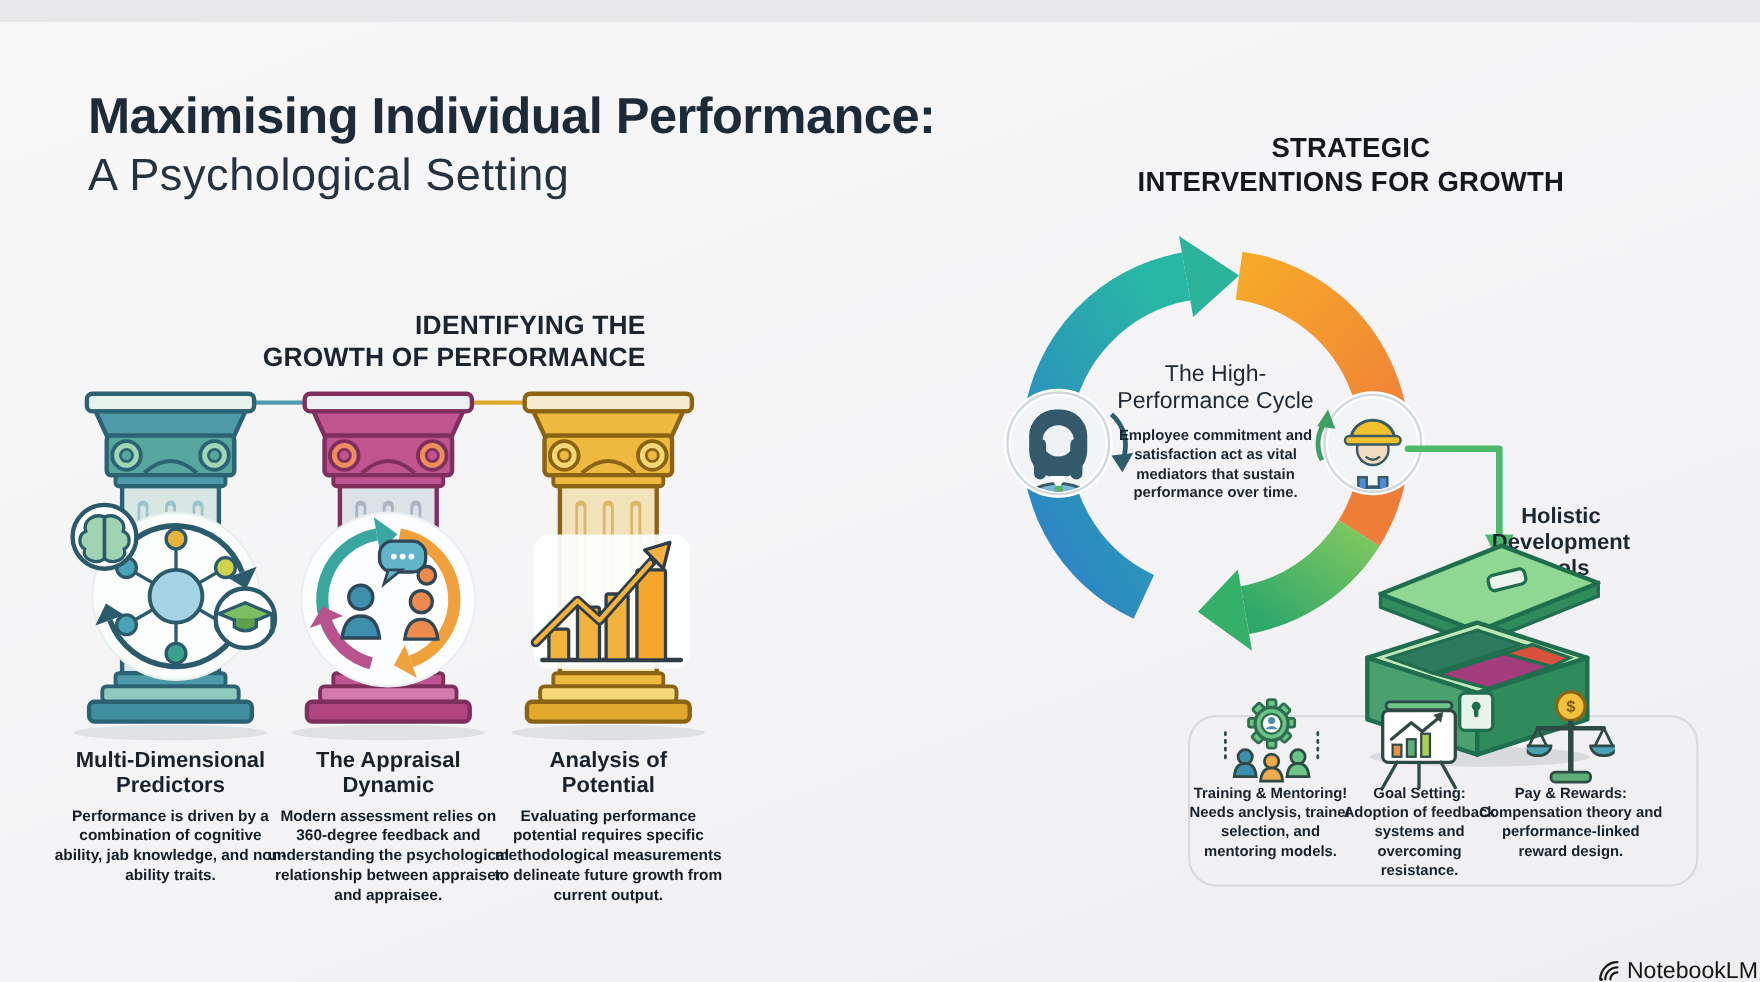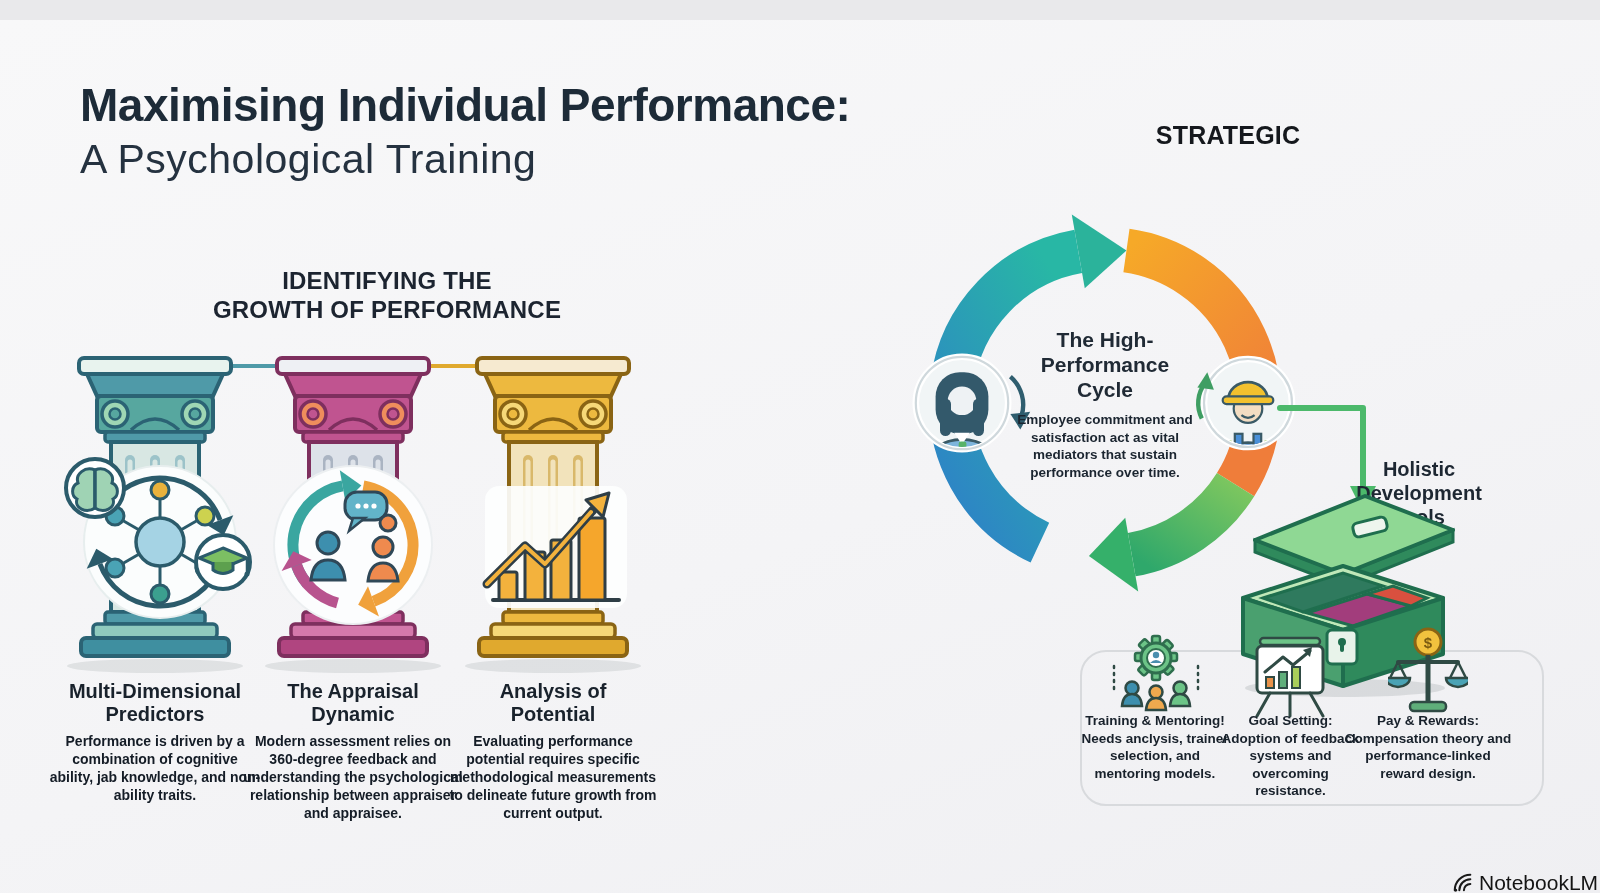--- a/index.html
+++ b/index.html
@@ -5,38 +5,38 @@
   html,body{margin:0;padding:0;}
   body{font-family:"Liberation Sans", sans-serif; background:#e9e9eb;}
   #canvas{position:relative;width:1600px;height:893px;overflow:hidden;
     background:linear-gradient(160deg,#f8f8f9 0%,#f4f4f6 55%,#efeff2 100%);margin-top:20px;}
   .abs{position:absolute;}
   .main-title{font-size:46px;font-weight:800;color:#1d2b38;letter-spacing:-0.5px;}
   .main-subtitle{font-size:41px;font-weight:400;color:#253240;letter-spacing:0.5px;}
   .section-heading{font-size:24px;font-weight:800;color:#1c2430;text-align:center;line-height:1.22;letter-spacing:0.2px;}
   .pillar-title{font-size:20px;font-weight:800;color:#19222c;text-align:center;line-height:1.15;}
   .pillar-desc{font-size:14px;font-weight:700;color:#141c26;text-align:center;line-height:1.28;margin-top:7px;}
-  .cycle-title{font-size:21px;font-weight:700;color:#202a35;text-align:center;line-height:1.18;margin:0 auto;width:180px;}
+  .cycle-title{font-size:21px;font-weight:400;color:#202a35;text-align:center;line-height:1.18;margin:0 auto;width:180px;}
   .cycle-desc{font-size:13.5px;font-weight:700;color:#1b2530;text-align:center;line-height:1.3;margin-top:9px;}
   .toolbox-label{font-size:20px;font-weight:800;color:#1d2732;text-align:center;line-height:1.2;}
   .tool-label{font-size:13.5px;font-weight:700;color:#18212b;text-align:center;line-height:1.3;}
   .panel-outline{border:2px solid #d8dadd;border-radius:26px;}
   .connector{height:4px;border-radius:2px;}
   .brand{display:flex;align-items:center;gap:5px;}
   .brand-text{font-size:21px;color:#141414;}
 </style>
 </head>
 <body>
 
 <div id="canvas">
 
   <div class="abs main-title" style="left:80px;top:58px;">Maximising Individual Performance:</div>
-  <div class="abs main-subtitle" style="left:80px;top:116px;">A Psychological Training</div>
-
-  <div class="abs section-heading" style="left:187px;top:246px;width:400px;">
+  <div class="abs main-subtitle" style="left:80px;top:116px;">A Psychological Setting</div>
+
+  <div class="abs section-heading" style="left:187px;top:262px;width:400px;text-align:right;">
     <div>IDENTIFYING THE</div>
     <div>GROWTH OF PERFORMANCE</div>
   </div>
 
   <div class="abs connector" style="left:229px;top:344px;width:50px;background:#4f9aa8;"></div>
   <div class="abs connector" style="left:427px;top:344px;width:52px;background:#e0a92e;"></div>
 
   <svg class="abs" style="left:35px;top:330px;" width="240" height="335" viewBox="0 0 240 335">
     <ellipse cx="120" cy="316" rx="88" ry="7" fill="rgba(40,60,60,0.10)"></ellipse>
     <rect x="44" y="8" width="152" height="16" rx="5" fill="#e8f3ee" stroke="#2b6374" stroke-width="4"></rect>
@@ -192,20 +192,21 @@
     <div class="pillar-title" style="width:170px;margin:0 auto;">The Appraisal Dynamic</div>
     <div class="pillar-desc" style="width:222px;margin-left:auto;margin-right:auto;">Modern assessment relies on 360-degree feedback and understanding the psychological relationship between appraiser and appraisee.</div>
   </div>
   <div class="abs" style="left:438px;top:660px;width:230px;">
     <div class="pillar-title" style="width:130px;margin:0 auto;">Analysis of Potential</div>
     <div class="pillar-desc" style="width:216px;margin-left:auto;margin-right:auto;">Evaluating performance potential requires specific methodological measurements to delineate future growth from current output.</div>
   </div>
 
   <div class="abs section-heading" style="left:1028px;top:100px;width:400px;font-size:25px;color:#15181d;">
     <div>STRATEGIC</div>
+    <div>INTERVENTIONS FOR GROWTH</div>
   </div>
 
   <svg class="abs" style="left:885px;top:163px;" width="440" height="440" viewBox="0 0 400 400">
     <defs>
       <linearGradient id="gradBlue" x1="0" y1="1" x2="0.7" y2="0">
         <stop offset="0" stop-color="#2e7fc9"></stop>
           <stop offset="1" stop-color="#28b7a5"></stop>
       </linearGradient>
       <linearGradient id="gradOrange" x1="0" y1="0" x2="0.6" y2="1">
         <stop offset="0" stop-color="#f6a928"></stop>

